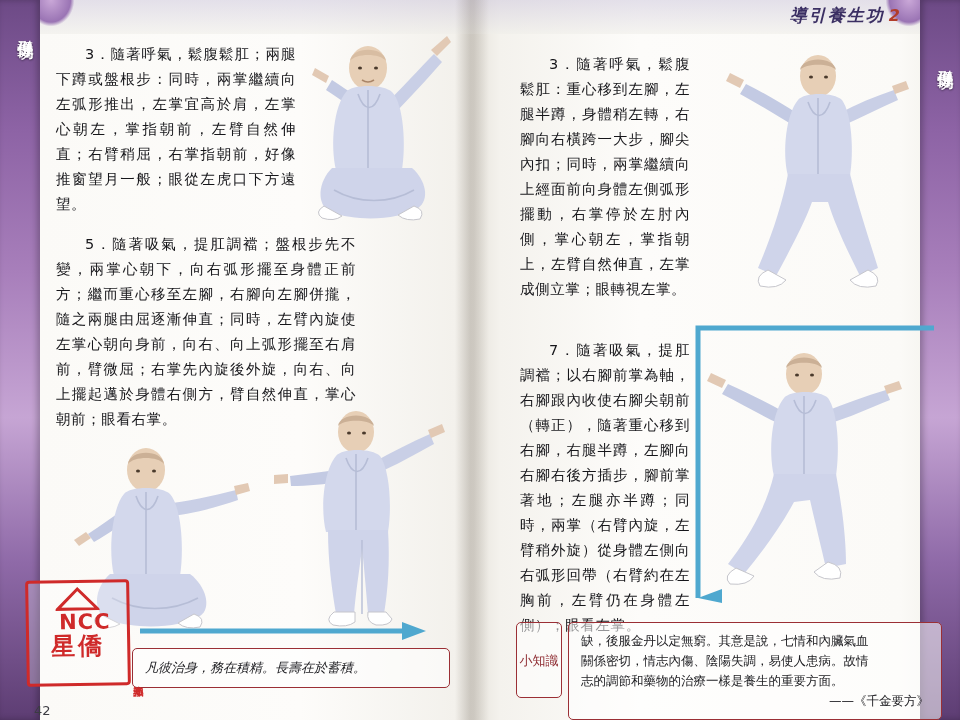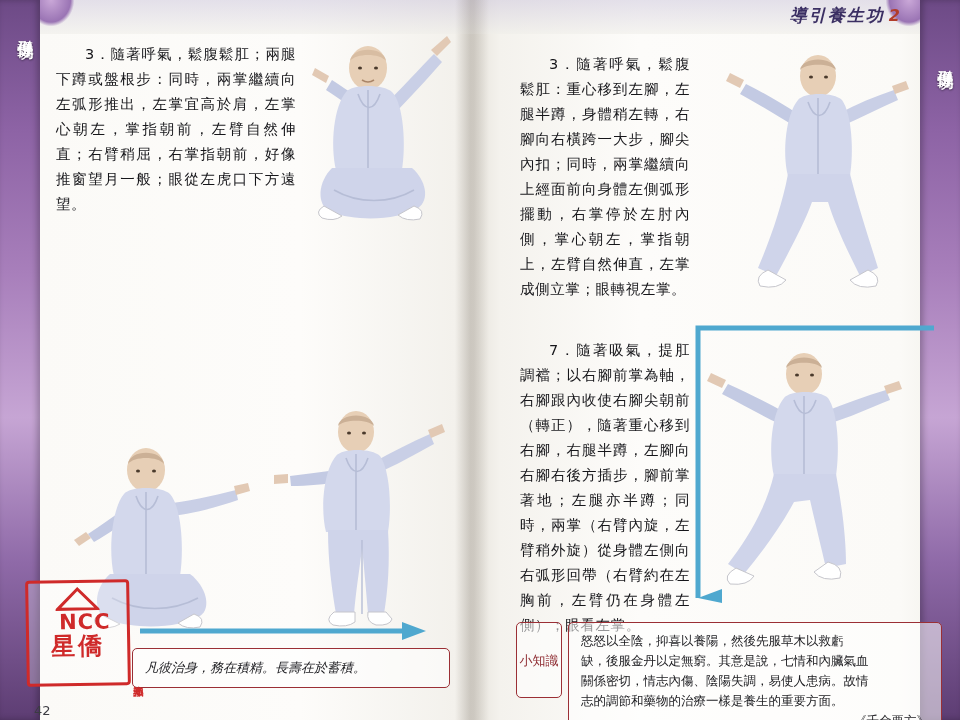--- a/index.html
+++ b/index.html
@@ -131,20 +131,23 @@
     <div class="tab-text">導引保健功</div>
   </div>
 
   <div class="running-head">
     <span>導引養生功</span><span class="num">2</span>
   </div>
 
   <div class="col col-left">
     <p class="para">3．隨著呼氣，鬆腹鬆肛；兩腿下蹲或盤根步：同時，兩掌繼續向左弧形推出，左掌宜高於肩，左掌心朝左，掌指朝前，左臂自然伸直；右臂稍屈，右掌指朝前，好像推窗望月一般；眼從左虎口下方遠望。</p>
   </div>
+  <div class="col col-left2">
+    <p class="para">5．隨著吸氣，提肛調襠；盤根步先不變，兩掌心朝下，向右弧形擺至身體正前方；繼而重心移至左腳，右腳向左腳併攏，隨之兩腿由屈逐漸伸直；同時，左臂內旋使左掌心朝向身前，向右、向上弧形擺至右肩前，臂微屈；右掌先內旋後外旋，向右、向上擺起邁於身體右側方，臂自然伸直，掌心朝前；眼看右掌。</p>
+  </div>
 
   <div class="col col-right">
     <p class="para">3．隨著呼氣，鬆腹鬆肛：重心移到左腳，左腿半蹲，身體稍左轉，右腳向右橫跨一大步，腳尖內扣；同時，兩掌繼續向上經面前向身體左側弧形擺動，右掌停於左肘內側，掌心朝左，掌指朝上，左臂自然伸直，左掌成側立掌；眼轉視左掌。</p>
   </div>
   <div class="col col-right2">
     <p class="para">7．隨著吸氣，提肛調襠；以右腳前掌為軸，右腳跟內收使右腳尖朝前（轉正），隨著重心移到右腳，右腿半蹲，左腳向右腳右後方插步，腳前掌著地；左腿亦半蹲；同時，兩掌（右臂內旋，左臂稍外旋）從身體左側向右弧形回帶（右臂約在左胸前，左臂仍在身體左側）；眼看左掌。</p>
   </div>
 
   <div class="photo" style="left:288px;top:20px;">
     <svg width="170" height="215" viewBox="0 0 170 215">
@@ -296,21 +299,20 @@
   </div>
 
   <div class="quote-box" style="left:132px;top:648px;width:292px;font-style:italic;">
     <div class="line">凡彼治身，務在積精。長壽在於蓄積。</div>
   </div>
 
   <div class="tip-tag" style="left:516px;top:622px;">
     <span>小知識</span>
   </div>
   <div class="quote-box" style="left:568px;top:622px;width:348px;font-size:12.5px;line-height:20px;">
-    <div class="line">怒怒以全陰，抑喜以養陽，然後先服草木以救虧</div>
     <div class="line">缺，後服金丹以定無窮。其意是說，七情和內臟氣血</div>
     <div class="line">關係密切，情志內傷、陰陽失調，易使人患病。故情</div>
     <div class="line">志的調節和藥物的治療一樣是養生的重要方面。</div>
     <div class="src">——《千金要方》</div>
   </div>
 
   <div class="stamp">
     <div class="tri2">
       <svg width="44" height="24" viewBox="0 0 44 24">
         <path d="M22 2 L42 22 L2 22 Z" fill="none" stroke="#cf2a2a" stroke-width="3"></path>

